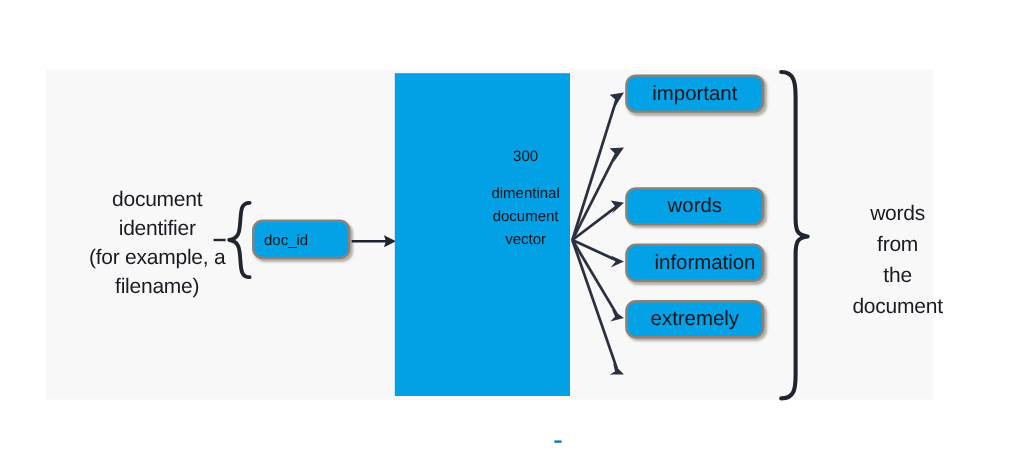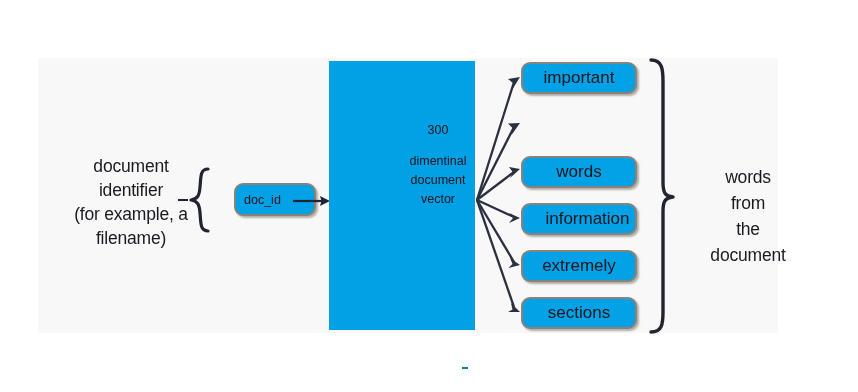--- a/index.html
+++ b/index.html
@@ -69,21 +69,20 @@
     position: absolute;
     left: 210px;
     top: 183px;
     width: 82px;
     height: 33px;
     background: #03A1E5;
     border: 2px solid #8a8278;
     border-radius: 9px;
     box-shadow: 2px 2px 2px rgba(120,115,105,0.55);
     box-sizing: border-box;
-    margin-left: 24px;
   }
   .doc-id-text {
     position: absolute;
     left: 8px;
     top: 50%;
     transform: translateY(-50%);
     font-size: 12.5px;
     color: #13161d;
     font-family: "Liberation Sans", sans-serif;
   }
@@ -260,23 +259,20 @@
       </div>
     <div class="word-box" style="top:94px;">
         <span>words</span>
       </div>
     <div class="word-box" style="top:141px;padding-left:17px;">
         <span>information</span>
       </div>
     <div class="word-box" style="top:188px;">
         <span>extremely</span>
       </div>
-    <div class="word-box" style="top:235px;">
-        <span>sections</span>
-      </div>
   </div>
 
   <div class="brace-big">
     <svg width="30" height="278" viewBox="0 0 30 278" fill="none" xmlns="http://www.w3.org/2000/svg">
       <path d="M6 3 C17 3 18 12 18 24 L18 125 C18 136 20 139 28 140 C20 141 18 144 18 155 L18 255 C18 267 17 275 6 275" stroke="#1f2430" stroke-width="3.4" stroke-linecap="round" stroke-linejoin="round" fill="none"></path>
     </svg>
   </div>
 
   <div class="words-label">words
 from

